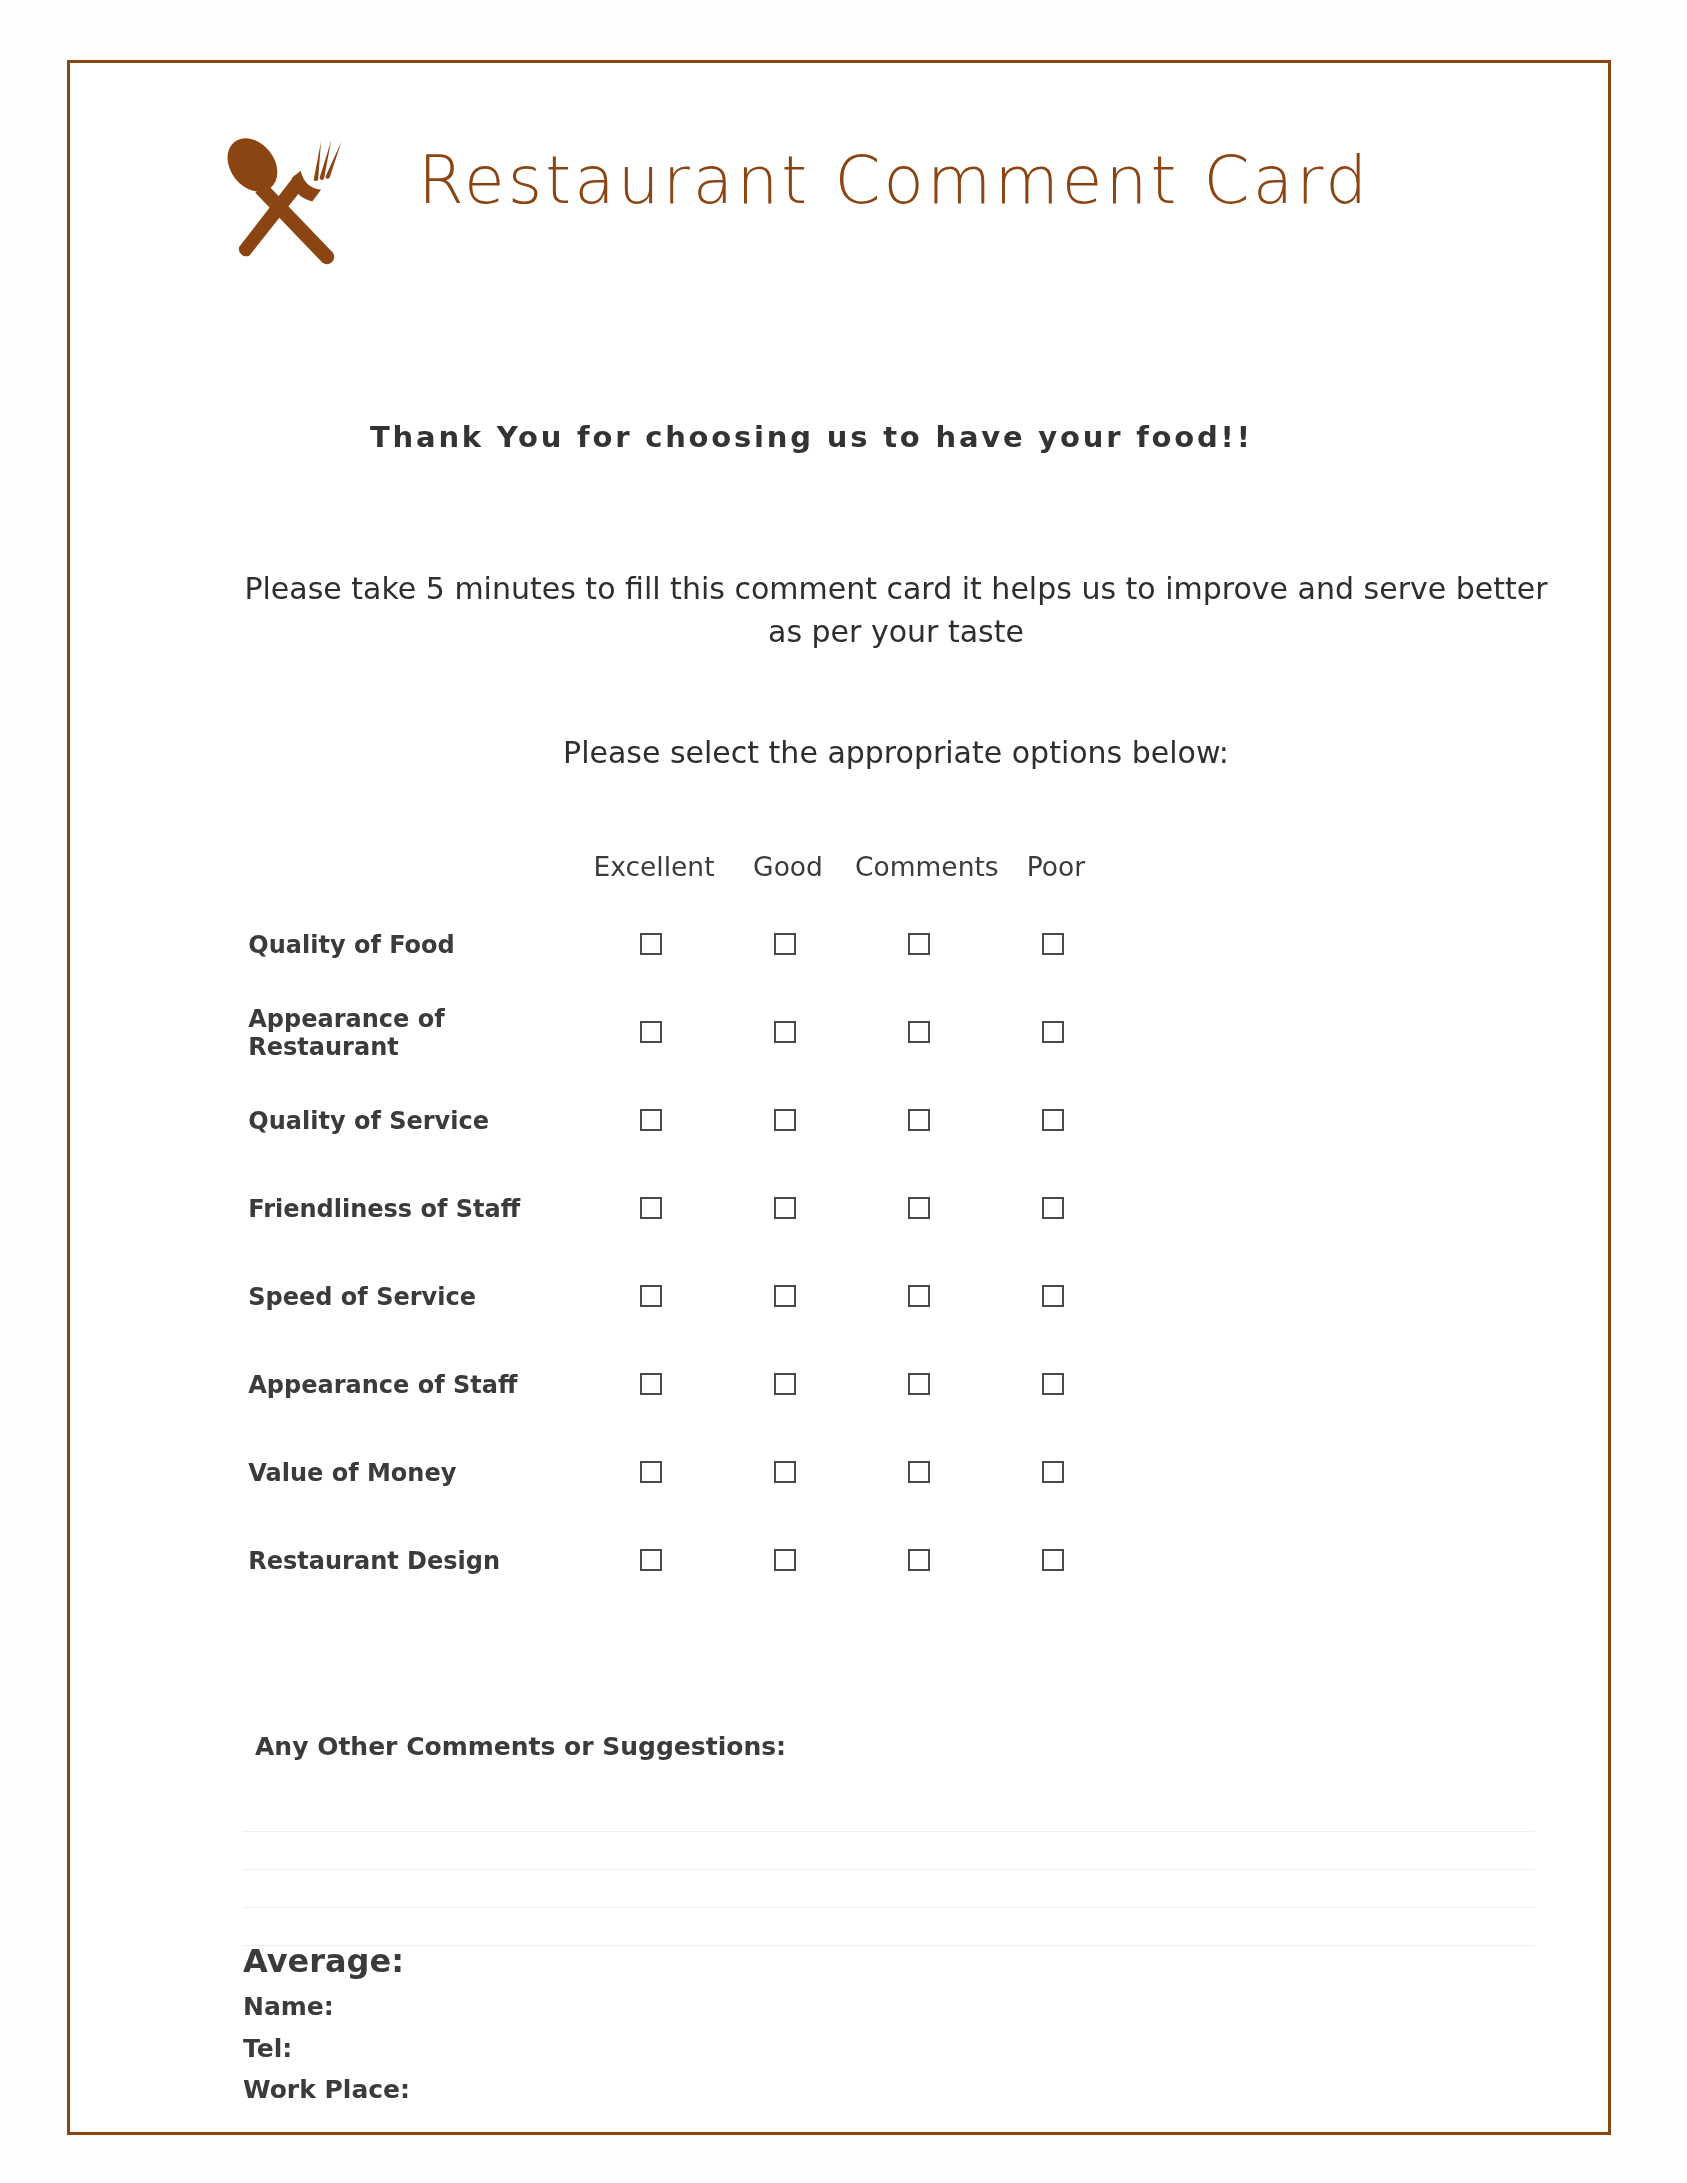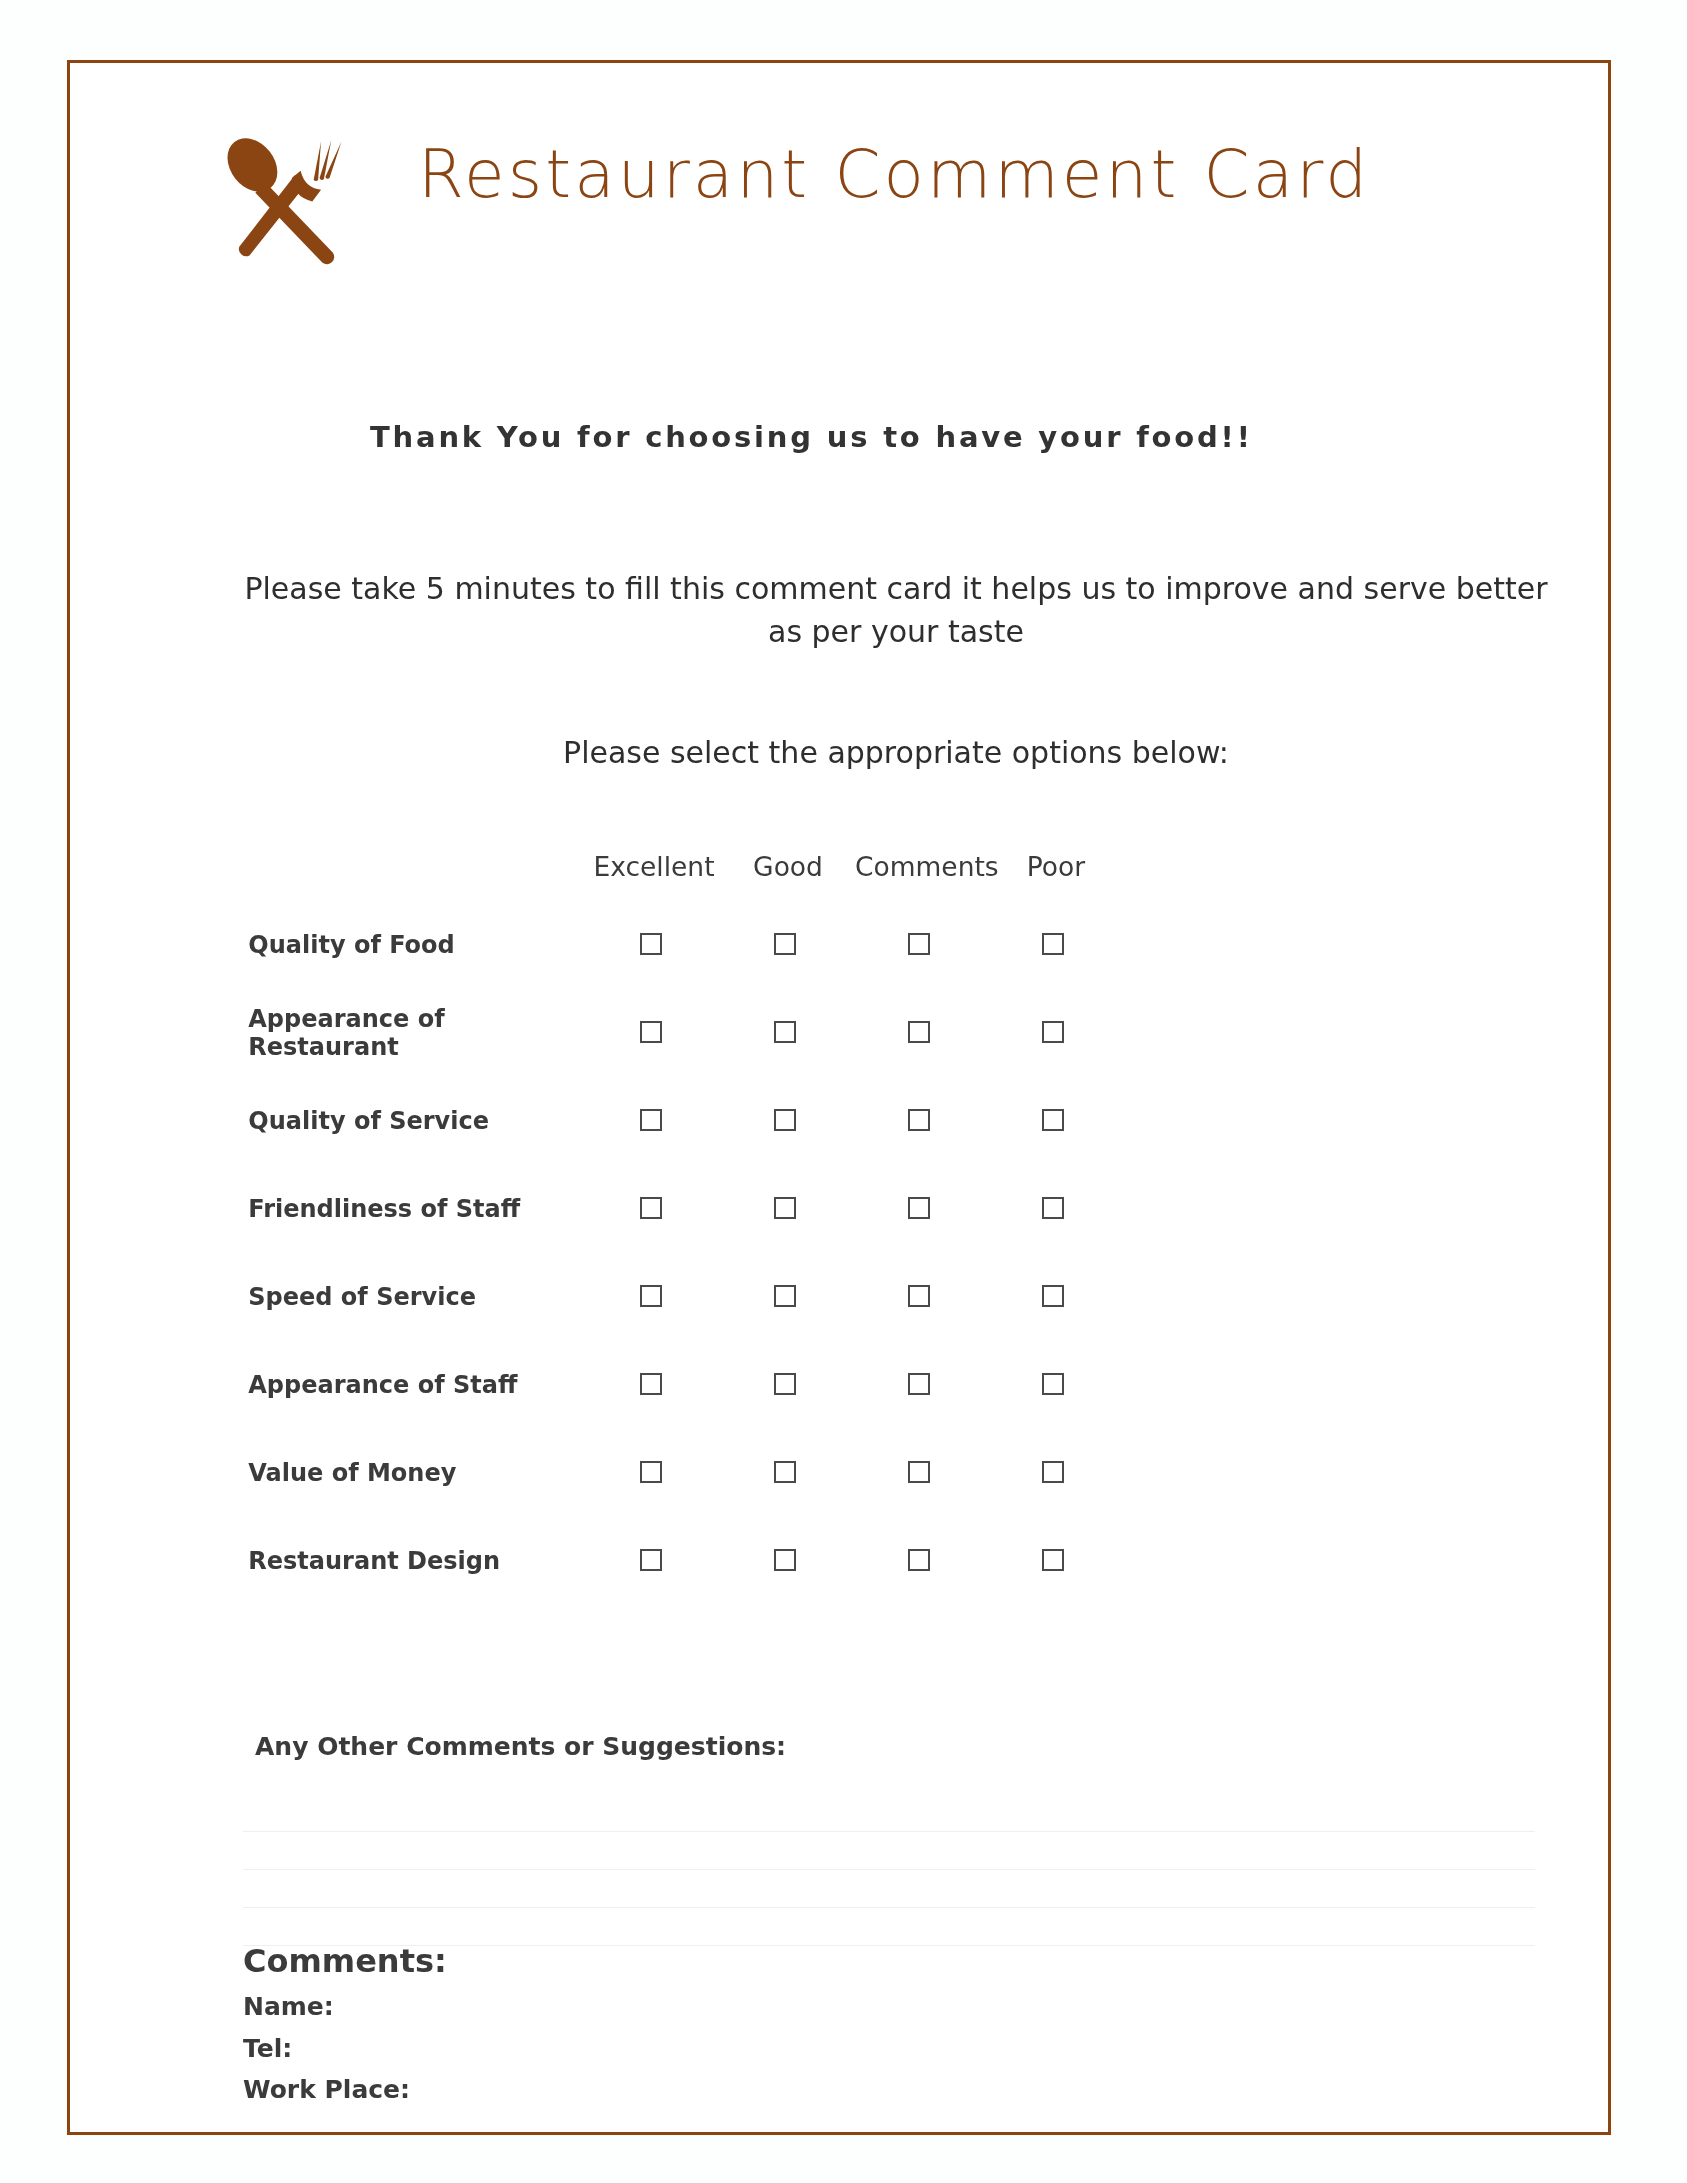--- a/index.html
+++ b/index.html
@@ -39,21 +39,21 @@
   #cutlery-icon {
     position: absolute;
     left: 141px;
     top: 64px;
     width: 150px;
     height: 146px;
   }
   #title-wrap {
     position: absolute;
     left: 348px;
-    top: 72px;
+    top: 78px;
     width: 1129px;
     height: 115px;
     overflow: hidden;
   }
   #title {
     margin: 0;
     font-family: "DejaVu Sans", "Liberation Sans", sans-serif;
     font-size: 66px;
     font-weight: 300;
     color: #8B4513;
@@ -294,20 +294,20 @@
   <p id="comments-heading">Any Other Comments or Suggestions:</p>
 
   <div id="comment-lines">
     <div class="comment-line"></div>
     <div class="comment-line"></div>
     <div class="comment-line"></div>
     <div class="comment-line"></div>
   </div>
 
   <div id="optional">
-    <p id="optional-heading">Comments:</p>
+    <p id="optional-heading">Average:</p>
     <p class="optional-field">Name:</p>
     <p class="optional-field">Tel:</p>
     <p class="optional-field">Work Place:</p>
   </div>
 
 </div>
 
 
 </body></html>

